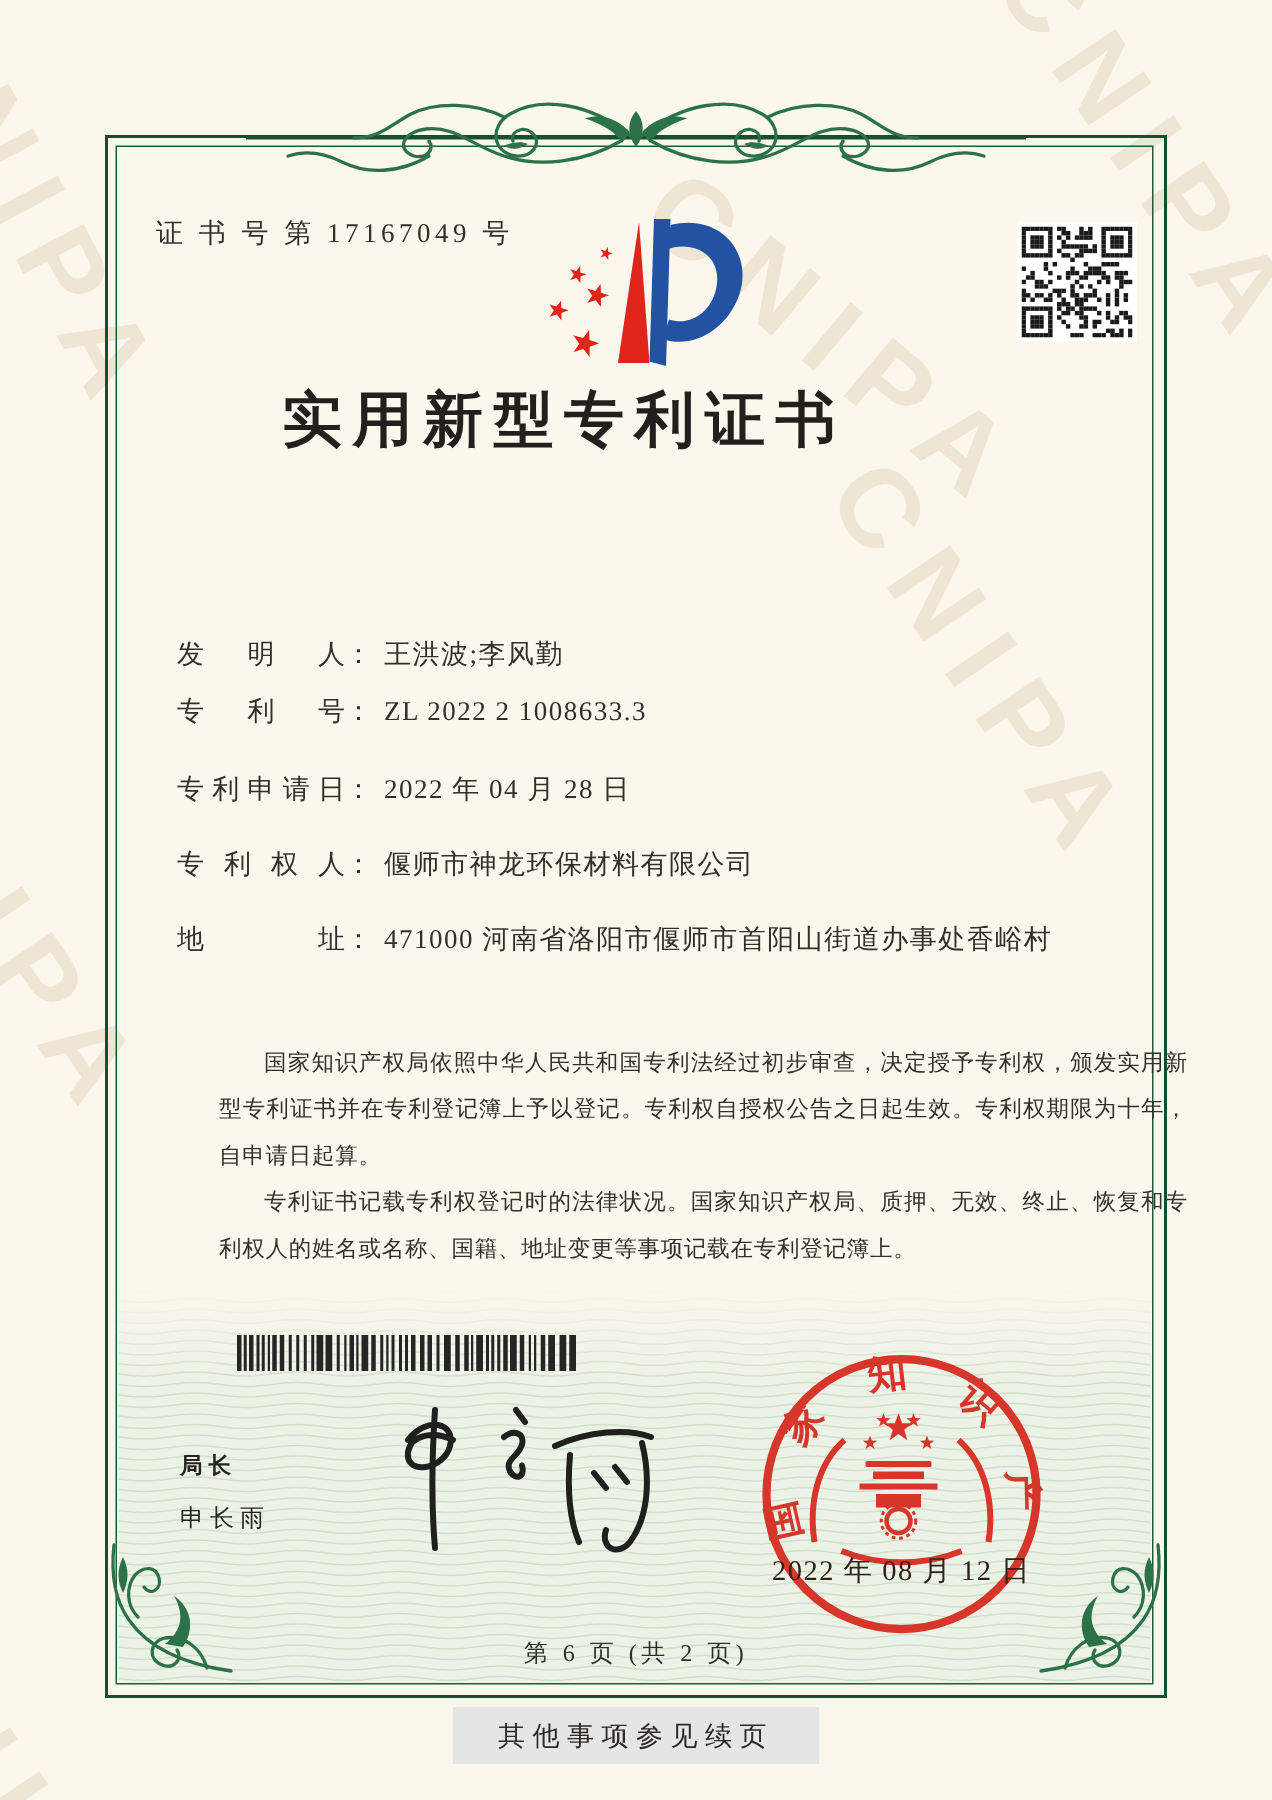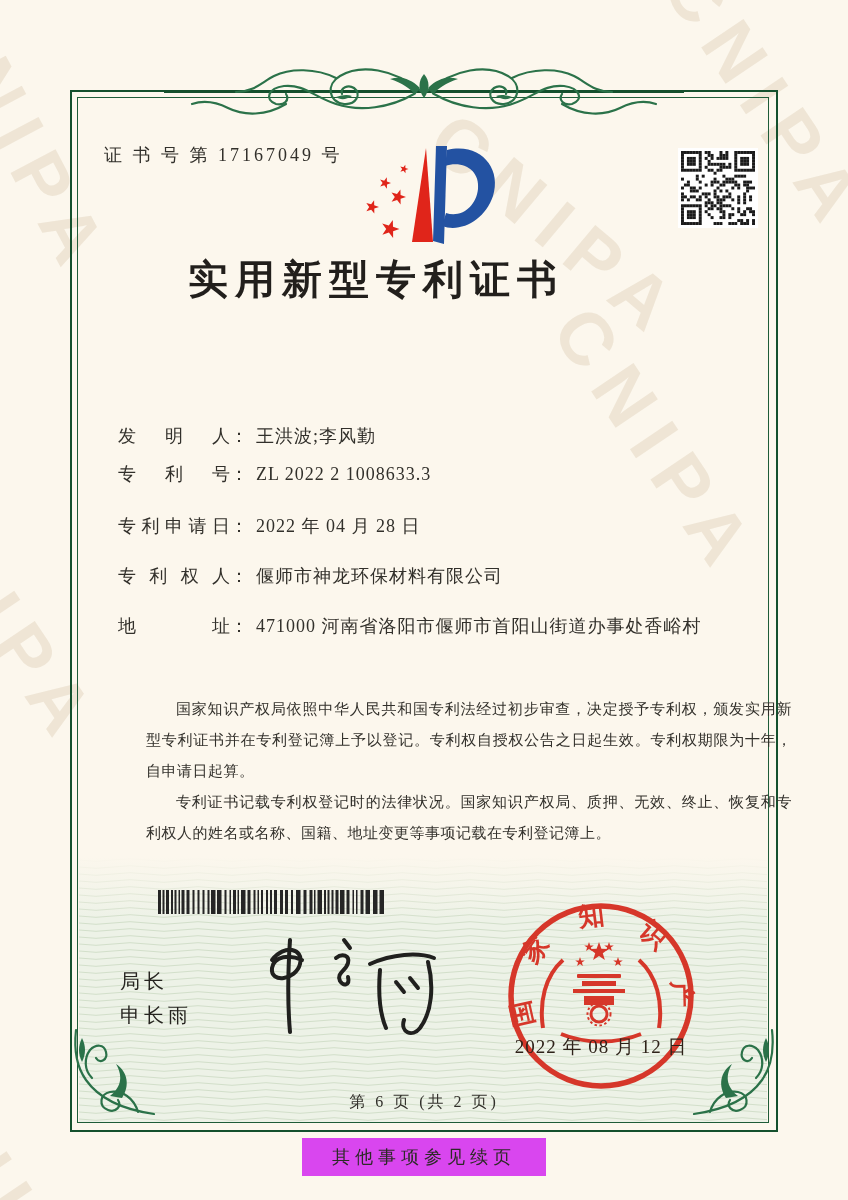--- a/index.html
+++ b/index.html
@@ -55,35 +55,35 @@
   .fvalue{letter-spacing:1px;}
   .grant-no{position:absolute;left:455px;top:0;}
 
   
   .body-text{position:absolute;left:118px;top:694px;width:646px;z-index:4;font-size:15px;
       line-height:31px;color:var(--ink);text-align:justify;letter-spacing:0.5px;margin-left:28px;}
   .body-text p{margin:0;text-indent:2em;}
 
   
   .barcode{position:absolute;left:158px;top:890px;width:228px;height:24px;z-index:4;}
-  .signer-title{position:absolute;left:120px;top:968px;z-index:4;font-size:20px;color:#262420;letter-spacing:4px;}
-  .signer-name{position:absolute;left:120px;top:1002px;z-index:4;font-size:20px;color:#262420;letter-spacing:4px;}
+  .signer-title{position:absolute;left:120px;top:968px;z-index:4;font-size:15px;color:#262420;letter-spacing:4px;font-weight:bold;}
+  .signer-name{position:absolute;left:120px;top:1002px;z-index:4;font-size:16px;color:#262420;letter-spacing:4px;}
   .signature{position:absolute;left:232px;top:930px;width:210px;height:115px;z-index:5;}
   .sig{stroke:#20201e;stroke-width:4;fill:none;stroke-linecap:round;stroke-linejoin:round;}
 
   .seal{position:absolute;left:503px;top:898px;width:196px;height:196px;z-index:5;opacity:0.92;}
   .red-stroke{stroke:var(--seal-red);fill:none;}
   .red-fill{fill:var(--seal-red);}
   .seal-date{position:absolute;left:503px;top:1034px;width:196px;text-align:center;z-index:6;
       font-size:19px;color:#2e2219;letter-spacing:1px;white-space:nowrap;}
 
   .page-info{position:absolute;left:0;top:1092px;width:848px;text-align:center;z-index:4;
       font-size:16px;color:var(--ink);letter-spacing:3px;}
   .continuation{position:absolute;left:50%;transform:translateX(-50%);top:1138px;z-index:4;
-      background:#d946ef;padding:7px 30px;font-size:18px;color:#2c2a26;letter-spacing:5px;white-space:nowrap;}
+      background:#e5e5e5;padding:7px 30px;font-size:18px;color:#2c2a26;letter-spacing:5px;white-space:nowrap;}
 </style>
 </head>
 <body>
 
 <div class="page">
 
   <span class="wm" style="left:-14px;top:-18px;transform:rotate(62deg);">CNIPA</span>
   <span class="wm" style="left:468px;top:96px;transform:rotate(40deg);">CNIPA</span>
   <span class="wm" style="left:606px;top:292px;transform:rotate(56deg);">CNIPA</span>
   <span class="wm" style="left:-52px;top:462px;transform:rotate(56deg);">CNIPA</span>

